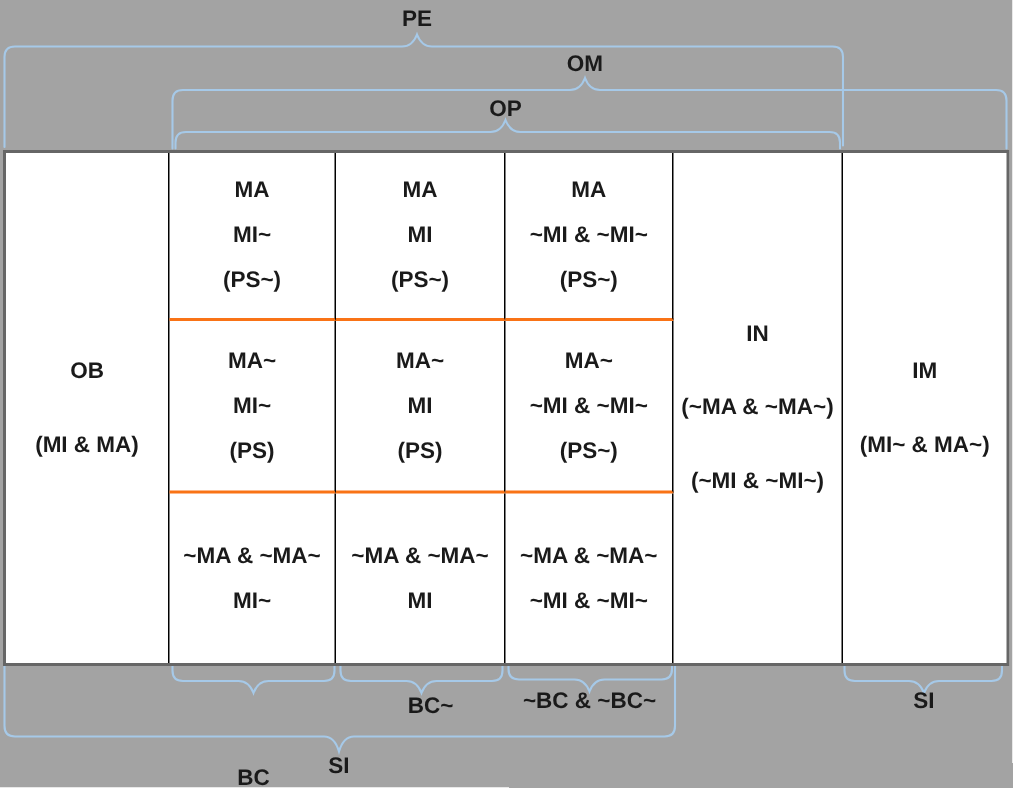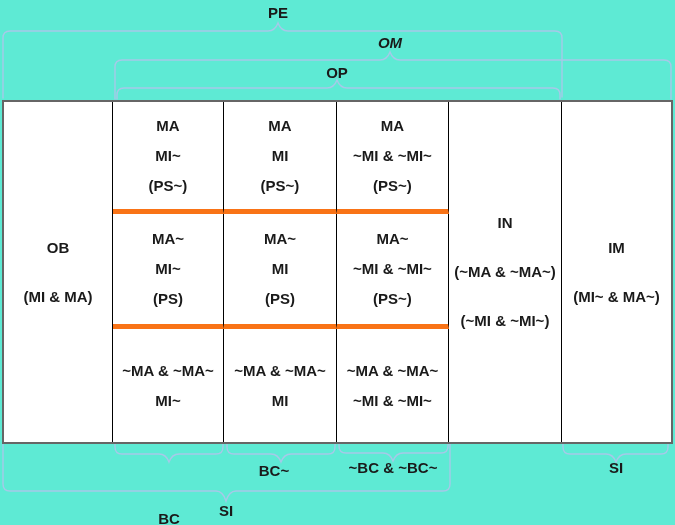--- a/index.html
+++ b/index.html
@@ -1,17 +1,17 @@
 <!DOCTYPE html>
 <html><head>
 <meta charset="utf-8">
 <style>
   html,body { margin:0; padding:0; background:#ffffff; }
   .canvas {
-    position:relative; width:675px; height:525px; background:#5eead4;
+    position:relative; width:675px; height:525px; background:#a3a3a3;
     font-family:"Liberation Sans", sans-serif; overflow:hidden;
   }
   svg.braces { position:absolute; left:0; top:0; width:675px; height:525px; }
   .lbl {
     position:absolute; transform:translateX(-50%);
     font-size:15px; font-weight:bold; color:#1a1a1a; white-space:nowrap;
     line-height:18px;
   }
   .tbl {
     position:absolute; left:2px; top:100px; width:671px; height:344px;
@@ -20,21 +20,21 @@
     grid-template-columns:109px 111px 113px 112px 113px 1fr;
     grid-template-rows:112px 115px 1fr;
   }
   .cell {
     display:flex; flex-direction:column; justify-content:center; align-items:center;
     text-align:center; font-size:15px; font-weight:bold; color:#1a1a1a;
     overflow:hidden;
   }
   .cell .ln { line-height:30px; white-space:nowrap; }
   .br { border-right:1px solid #000000; }
-  .bb { border-bottom:5px solid #f97316; }
+  .bb { border-bottom:2px solid #f97316; }
   .span3 { grid-row:1 / 4;gap:19px; }
 </style>
 </head>
 <body>
 
 <div class="canvas">
 
   <svg class="braces" viewBox="0 0 675 525">
     <g fill="none" stroke="#a6c9e8" stroke-width="1.4" stroke-linecap="round">
 
@@ -44,24 +44,24 @@
 
       <path d="M 115,444 L 115,447 Q 115,454 122,454 L 159,454 Q 166,454 169,462 Q 172,454 179,454 L 216,454 Q 223,454 223,447 L 223,444"></path>
       <path d="M 227,444 L 227,447 Q 227,454 234,454 L 271,454 Q 278,454 281,462 Q 284,454 291,454 L 328,454 Q 335,454 335,447 L 335,444"></path>
       <path d="M 339,444 L 339,446 Q 339,453 346,453 L 383,453 Q 390,453 393,461 Q 396,453 403,453 L 441,453 Q 448,453 448,446 L 448,444"></path>
       <path d="M 563,444 L 563,447 Q 563,454 570,454 L 606,454 Q 613,454 616,462 Q 619,454 626,454 L 661,454 Q 668,454 668,447 L 668,444"></path>
       <path d="M 3,444 L 3,484 Q 3,491 10,491 L 216,491 Q 223,491 226,501 Q 229,491 236,491 L 443,491 Q 450,491 450,484 L 450,444"></path>
     </g>
   </svg>
 
   <div class="lbl" style="left:278px; top:4px;">PE</div>
-  <div class="lbl" style="left:390px; top:34px;font-style:italic;">OM</div>
+  <div class="lbl" style="left:390px; top:34px;">OM</div>
   <div class="lbl" style="left:337px; top:64px;text-align:right;">OP</div>
   <div class="lbl" style="left:169px; top:462px;margin-top:48px;">BC</div>
-  <div class="lbl" style="left:274px; top:462px;">BC~</div>
+  <div class="lbl" style="left:287px; top:462px;">BC~</div>
   <div class="lbl" style="left:393px; top:459px;">~BC &amp; ~BC~</div>
   <div class="lbl" style="left:616px; top:459px;">SI</div>
   <div class="lbl" style="left:226px; top:502px;">SI</div>
 
   <div class="tbl">
 
     <div class="cell span3 br" style="grid-column:1;">
       <div class="ln">OB</div>
       <div class="ln">(MI &amp; MA)</div>
     </div>

